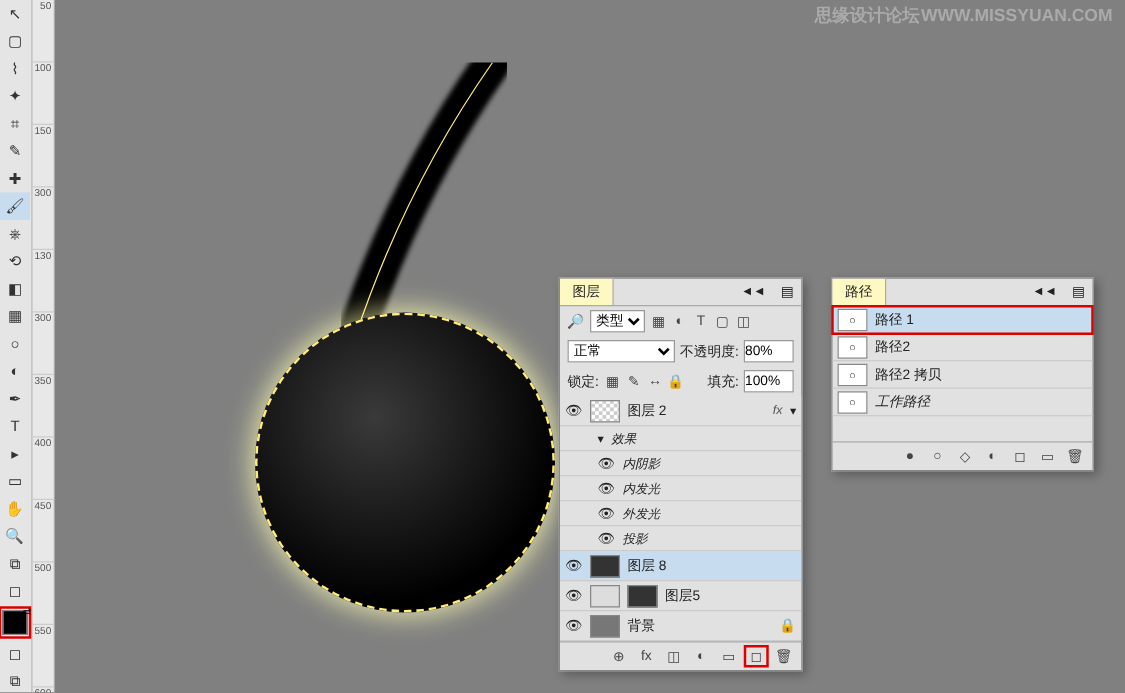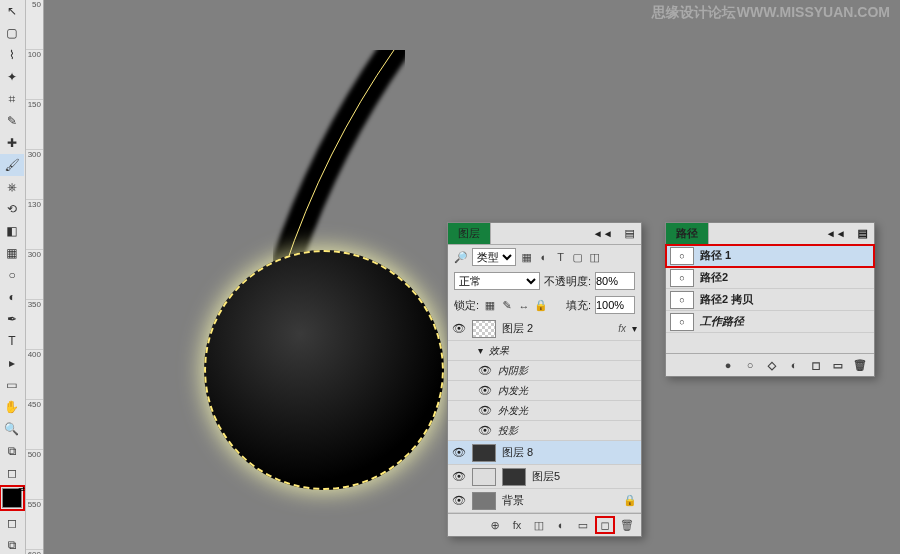--- a/index.html
+++ b/index.html
@@ -17,21 +17,21 @@
 .ruler-v .tick.big { height:50px; line-height:10px; }
 
 .canvas { position:absolute; left:44px; top:0; width:856px; height:554px; background:#808080; }
 .shape-glow { position:absolute; left:140px; top:230px; width:280px; height:280px; border-radius:50%; background:radial-gradient(circle,rgba(255,255,180,0.8) 48%,rgba(255,255,200,0) 60%); filter:blur(8px); }
 .shape-circle { position:absolute; left:160px; top:250px; width:240px; height:240px; border-radius:50%; background:radial-gradient(circle at 40% 35%,#3a3a3a,#000 70%); box-shadow:0 0 20px 5px rgba(255,255,180,0.6); }
 .shape-sel { position:absolute; left:160px; top:250px; width:240px; height:240px; border-radius:50%; border:2px dashed #ffea7a; }
 .shape-curve { position:absolute; left:200px; top:50px; width:200px; height:280px; }
 
 .panel { position:absolute; background:#e1e1e1; border:1px solid #888; box-shadow:3px 3px 8px rgba(0,0,0,0.3); font-size:11px; color:#222; }
 .panel-head { height:22px; display:flex; align-items:center; border-bottom:1px solid #aaa; }
-.panel-head .tab { padding:3px 10px; background:#15803d; border-right:1px solid #aaa; }
+.panel-head .tab { padding:3px 10px; background:#fef9c3; border-right:1px solid #aaa; }
 .panel-head .collapse { margin-left:auto; padding:0 6px; font-size:10px; cursor:pointer; }
 .panel-head .menu { padding:0 6px; cursor:pointer; }
 .panel-row { display:flex; align-items:center; padding:3px 6px; gap:4px; }
 .panel-row select, .panel-row input { font-size:11px; height:18px; background:#fff; border:1px solid #999; }
 .panel-row .field { flex:1; }
 .ico { width:14px; height:14px; display:inline-flex; align-items:center; justify-content:center; font-size:11px; color:#444; }
 
 .layers { background:#e1e1e1; max-height:200px; overflow:auto; }
 .layer { display:flex; align-items:center; height:24px; padding:0 4px; border-bottom:1px solid #ccc; gap:6px; }
 .layer.sel { background:#c8dcf0; }
@@ -217,21 +217,21 @@
       <span class="fico">⊕</span>
       <span class="fico">fx</span>
       <span class="fico">◫</span>
       <span class="fico">◐</span>
       <span class="fico">▭</span>
       <span class="fico highlight">◻</span>
       <span class="fico">🗑</span>
     </div>
 </div>
 
-<div class="panel" style="left:665px; top:222px; width:210px;font-weight:bold;">
+<div class="panel" style="left:665px; top:222px; width:210px;">
   <div class="panel-head">
     <div class="tab">路径</div>
     <span class="collapse">◄◄</span>
     <span class="menu">▤</span>
   </div>
   <div class="paths" id="paths-list">
       <div class="path-item sel highlight">
         <span class="pthumb">○</span>
     <span class="name"> 路径 1</span>
       </div>

